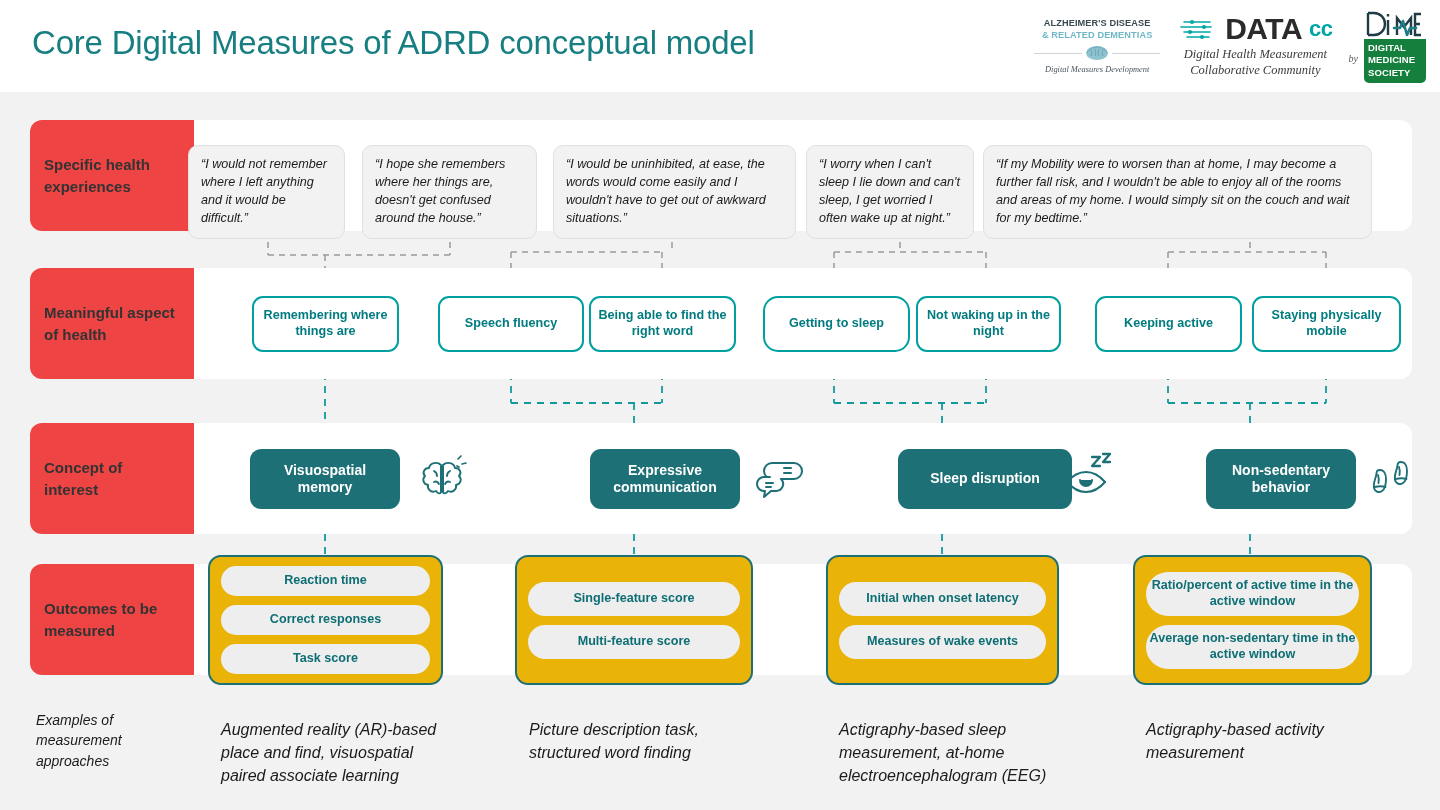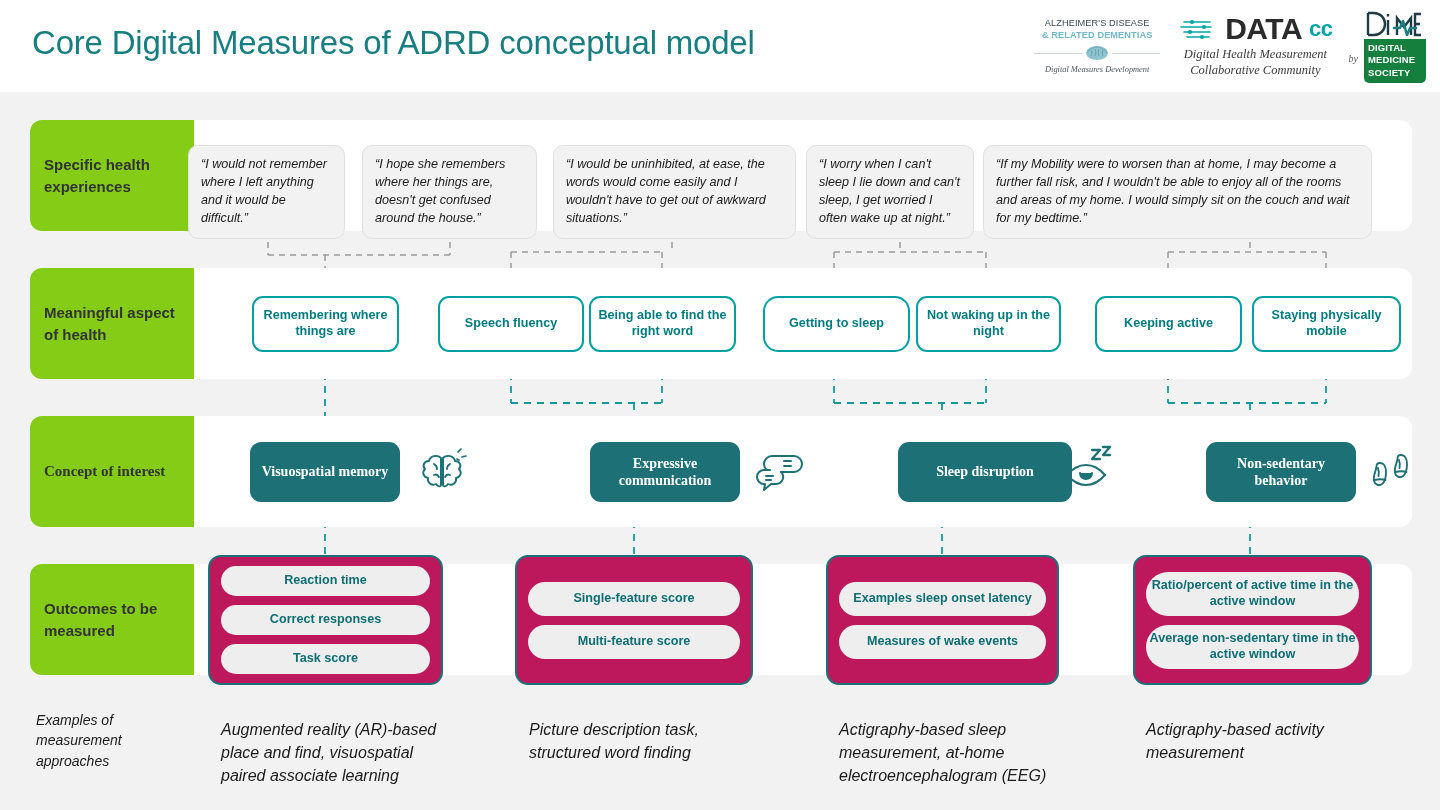--- a/index.html
+++ b/index.html
@@ -17,21 +17,21 @@
   }
   #page-title {
     position:absolute; left:32px; top:24px;
     font-size:33px; font-weight:400; color:#177e82;
     letter-spacing:-.2px; white-space:nowrap;
   }
   
   #logo-bar { position:absolute; right:14px; top:6px; height:80px; display:flex; align-items:center; gap:0; }
   .logo-block { display:flex; flex-direction:column; align-items:center; }
   #adrd-logo { width:128px; padding-right:14px; }
-  #adrd-l1 { font-size:9.2px; font-weight:400; color:#3b4a52; letter-spacing:.1px; line-height:1.25; }
+  #adrd-l1 { font-size:9.2px; font-weight:700; color:#3b4a52; letter-spacing:.1px; line-height:1.25; }
   #adrd-l2 { font-size:9.2px; font-weight:700; color:#6fb7c6; letter-spacing:.1px; line-height:1.25; }
   #adrd-rule { display:flex; align-items:center; width:126px; margin-top:2px; }
   #adrd-rule .ln { flex:1; height:1px; background:#cfd4d7; }
   #adrd-tag { font-family:"Liberation Serif", serif; font-style:italic; font-size:8.4px; color:#4a555c; margin-top:2px;}
   #datacc-logo { padding:0 10px; display:flex; flex-direction:column; align-items:center; }
   #datacc-word { display:flex; align-items:center; gap:7px;}
   #datacc-text { font-size:30px; font-weight:700; color:#2b2b2b; letter-spacing:-.5px; line-height:1;}
   #datacc-cc { font-size:22px; font-weight:700; color:#00a6a6; letter-spacing:-.5px;}
   #datacc-sub { font-family:"Liberation Serif", serif; font-style:italic; font-size:12.5px; color:#3b3b3b; text-align:center; line-height:1.25; margin-top:3px;}
   #by-text { font-family:"Liberation Serif", serif; font-style:italic; font-size:10px; color:#555; padding:0 6px; align-self:center; margin-top:24px;}
@@ -41,28 +41,28 @@
 
   
   #band-area { position:absolute; left:0; top:92px; width:1440px; height:718px; }
 
   .row-band {
     position:absolute; left:30px; width:1382px;
     background:#ffffff; border-radius:12px;
   }
   .row-label {
     position:absolute; left:0; top:0; width:164px; height:100%;
-    background:#84cc16; border-radius:12px 0 0 12px;
+    background:#ef4444; border-radius:12px 0 0 12px;
     display:flex; align-items:center;
     padding:0 14px;
     font-size:15px; font-weight:700; color:#333; line-height:1.45;
   }
   #row1 { top:28px;  height:111px; }
   #row2 { top:176px; height:111px; }
-  #row3 { top:324px; height:111px;font-family:Liberation Serif, serif; }
+  #row3 { top:331px; height:111px; }
   #row4 { top:472px; height:111px; }
 
   
   .quote {
     position:absolute; top:25px;
     background:#f2f2f2; border:1px solid #e0e0e0; border-radius:10px;
     padding:10px 12px;
     font-size:12.6px; font-style:italic; color:#1b1b1b; line-height:1.42;
   }
 
@@ -79,21 +79,21 @@
     position:absolute; top:26px; height:60px;
     background:#1d7076; border-radius:11px;
     display:flex; align-items:center; justify-content:center; text-align:center;
     font-size:14px; font-weight:700; color:#fff; line-height:1.22; padding:2px 8px;
   }
   .concept-icon { position:absolute; top:26px; width:60px; height:60px; }
 
   
   .outcome-group {
     position:absolute;
-    border:2.5px solid #1d7076; border-radius:13px; background:#be185d;
+    border:2.5px solid #1d7076; border-radius:13px; background:#eab308;
     padding:9px 11px; display:flex; flex-direction:column; gap:9px;
   }
   .pill {
     background:#eeeeee; border-radius:22px;
     display:flex; align-items:center; justify-content:center; text-align:center;
     font-size:12.6px; font-weight:700; color:#0d6e74; line-height:1.2;
   }
 
   
   .caption {
@@ -316,21 +316,21 @@
       <div class="pill" style="height:30px;">Correct responses</div>
       <div class="pill" style="height:30px;">Task score</div>
     </div>
 
     <div class="outcome-group" style="left:485px; top:-9px; width:238px; height:130px; justify-content:center;">
       <div class="pill" style="height:34px;">Single-feature score</div>
       <div class="pill" style="height:34px;">Multi-feature score</div>
     </div>
 
     <div class="outcome-group" style="left:796px; top:-9px; width:233px; height:130px; justify-content:center;">
-      <div class="pill" style="height:34px;">Examples sleep onset latency</div>
+      <div class="pill" style="height:34px;">Initial when onset latency</div>
       <div class="pill" style="height:34px;">Measures of wake events</div>
     </div>
 
     <div class="outcome-group" style="left:1103px; top:-9px; width:239px; height:130px; justify-content:center;">
       <div class="pill" style="height:44px;">Ratio/percent of active time in the active window</div>
       <div class="pill" style="height:44px;">Average non-sedentary time in the active window</div>
     </div>
   </div>
 
   <div class="caption" id="caption-label" style="left:36px;  top:618px; width:125px;">Examples of measurement approaches</div>

